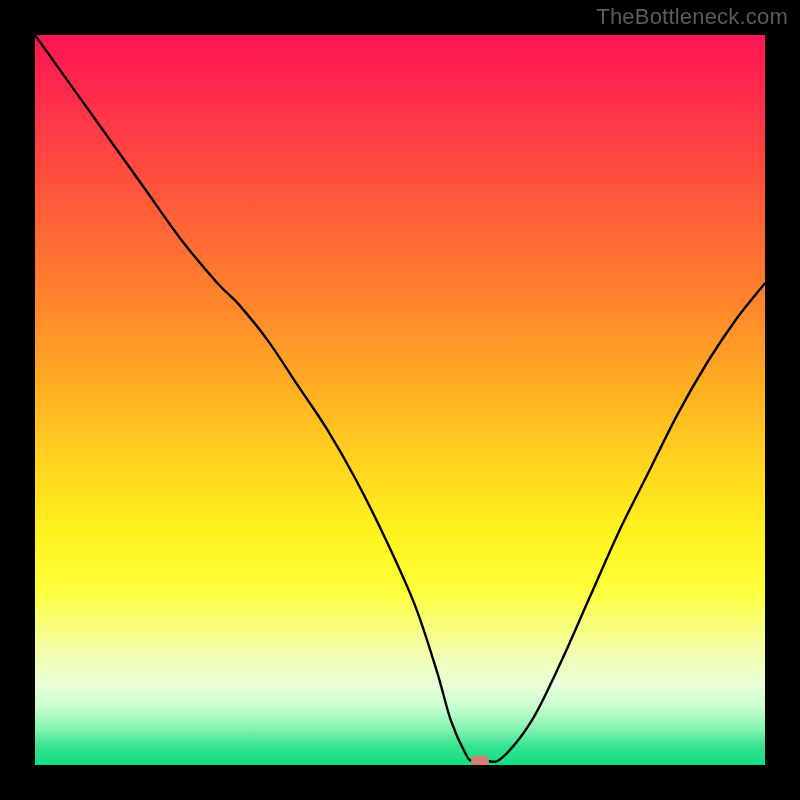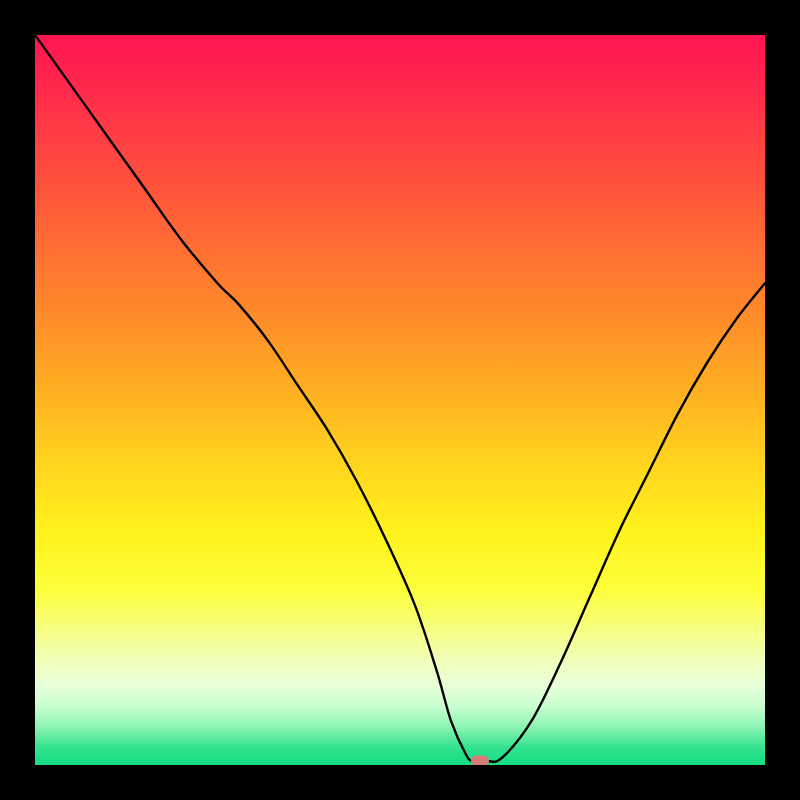--- a/index.html
+++ b/index.html
@@ -73,20 +73,21 @@
     height: 11px;
     border-radius: 6px;
     background: #d77b77;
     transform: translate(-50%, -50%);
   }
 </style>
 </head>
 <body>
 
 <div class="frame">
+  <div class="watermark">TheBottleneck.com</div>
 
   <div class="plot-area">
     <div class="gradient-bg"></div>
 
     <svg class="curve" viewBox="0 0 730 730" preserveAspectRatio="none">
       <path id="curve-path" d="M 0 0 C 6.083333333333333 8.516666666666652, 24.333333333333336 34.06666666666656, 36.5 51.09999999999991 C 48.666666666666664 68.13333333333325, 60.833333333333336 85.1666666666667, 73 102.20000000000005 C 85.16666666666667 119.23333333333339, 97.33333333333333 136.26666666666662, 109.5 153.29999999999995 C 121.66666666666667 170.3333333333333, 133.83333333333334 188.58333333333331, 146 204.39999999999998 C 158.16666666666666 220.21666666666664, 172.76666666666665 237.24999999999997, 182.5 248.2 C 192.23333333333335 259.15, 195.88333333333333 260.3666666666667, 204.4 270.1 C 212.91666666666669 279.83333333333337, 223.86666666666667 293.2166666666667, 233.6 306.6 C 243.33333333333331 319.98333333333335, 253.06666666666666 335.79999999999995, 262.8 350.4 C 272.53333333333336 365, 282.26666666666665 378.3833333333333, 292 394.2 C 301.73333333333335 410.01666666666665, 311.46666666666664 427.05, 321.2 445.3 C 330.93333333333334 463.55, 340.66666666666663 483.01666666666665, 350.4 503.7 C 360.1333333333333 524.3833333333333, 371.08333333333337 547.5, 379.6 569.4 C 388.1166666666667 591.3, 395.41666666666674 615.6333333333333, 401.50000000000006 635.1 C 407.58333333333337 654.5666666666667, 411.2333333333333 672.2083333333334, 416.09999999999997 686.2 C 420.96666666666664 700.1916666666667, 427.04999999999995 712.3583333333333, 430.7 719.05 C 434.35 725.7416666666666, 434.35 725.1333333333333, 438 726.35 C 441.65 727.5666666666667, 447.73333333333335 726.9583333333334, 452.6 726.35 C 457.4666666666667 725.7416666666667, 459.9 729.3916666666667, 467.2 722.7 C 474.5 716.0083333333334, 486.6666666666667 702.0166666666668, 496.40000000000003 686.2 C 506.1333333333334 670.3833333333333, 515.8666666666667 648.4833333333333, 525.6 627.8 C 535.3333333333334 607.1166666666666, 545.0666666666666 584, 554.8 562.1 C 564.5333333333333 540.2, 574.2666666666667 517.0833333333333, 584 496.4 C 593.7333333333333 475.71666666666664, 603.4666666666666 457.46666666666664, 613.1999999999999 438 C 622.9333333333333 418.53333333333336, 632.6666666666666 397.85, 642.4 379.6 C 652.1333333333333 361.35, 661.8666666666667 344.3166666666666, 671.6 328.49999999999994 C 681.3333333333334 312.6833333333333, 691.0666666666666 298.0833333333333, 700.8 284.7 C 710.5333333333333 271.31666666666666, 725.1333333333333 254.28333333333333, 730 248.2" fill="none" stroke="#000" stroke-width="2.4" stroke-linecap="round" stroke-linejoin="round"></path>
     </svg>
 
     <div class="marker" id="opt-marker" style="left: 445.3px; top: 726.35px;"></div>
   </div>

